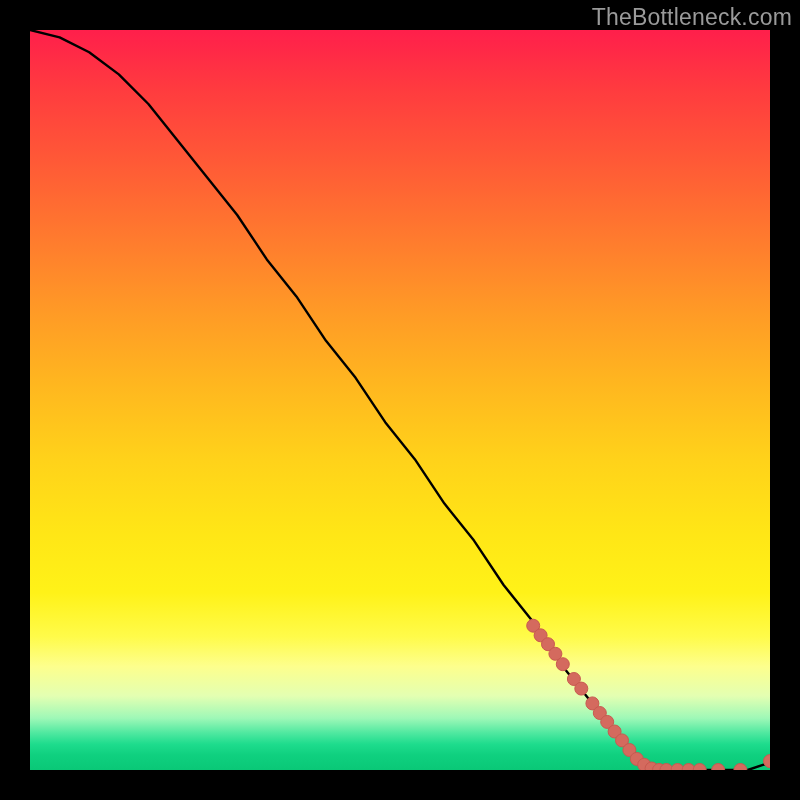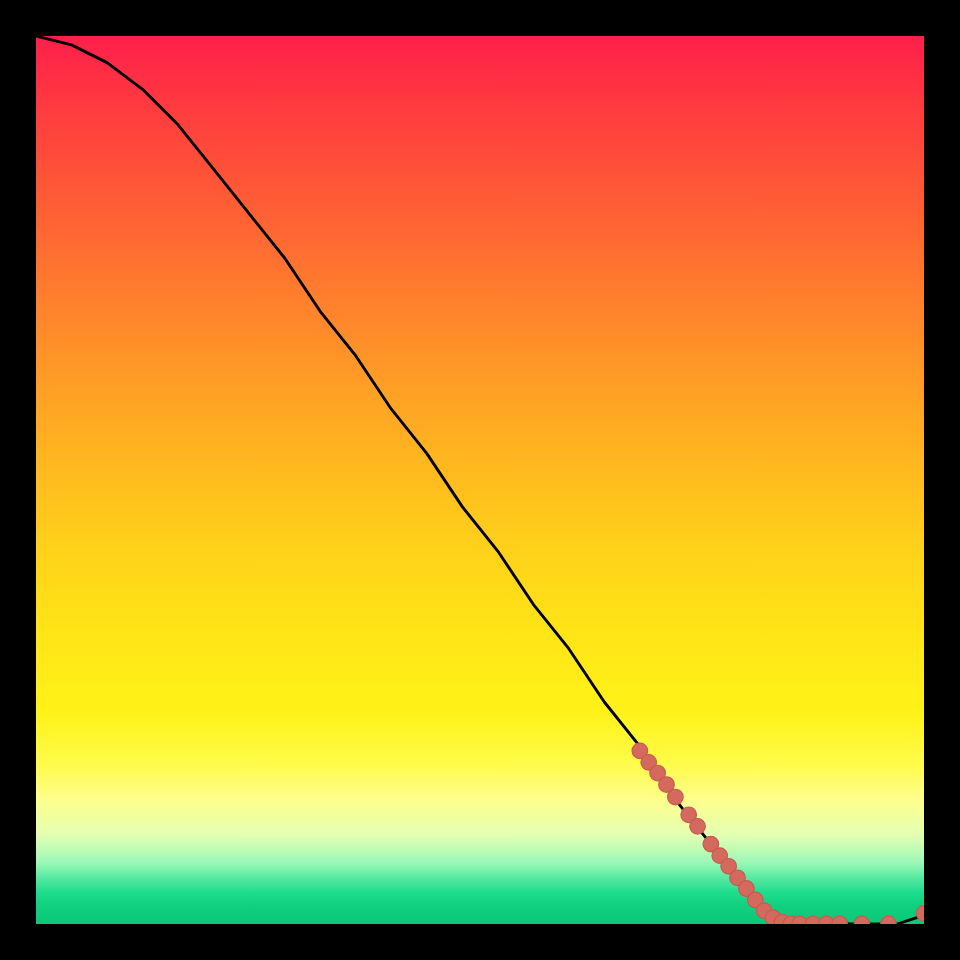--- a/index.html
+++ b/index.html
@@ -86,13 +86,14 @@
           <circle cx="636.4" cy="740.0" r="6.5" fill="#d46a5e" stroke="#c85a50" stroke-width="1"></circle>
           <circle cx="647.5" cy="740.0" r="6.5" fill="#d46a5e" stroke="#c85a50" stroke-width="1"></circle>
           <circle cx="658.6" cy="740.0" r="6.5" fill="#d46a5e" stroke="#c85a50" stroke-width="1"></circle>
           <circle cx="669.7" cy="740.0" r="6.5" fill="#d46a5e" stroke="#c85a50" stroke-width="1"></circle>
           <circle cx="688.2" cy="740.0" r="6.5" fill="#d46a5e" stroke="#c85a50" stroke-width="1"></circle>
           <circle cx="710.4" cy="740.0" r="6.5" fill="#d46a5e" stroke="#c85a50" stroke-width="1"></circle>
           <circle cx="740.0" cy="731.1" r="6.5" fill="#d46a5e" stroke="#c85a50" stroke-width="1"></circle>
         </g>
     </svg>
   </div>
+  <div class="watermark">TheBottleneck.com</div>
 </div>
 
 </body></html>

